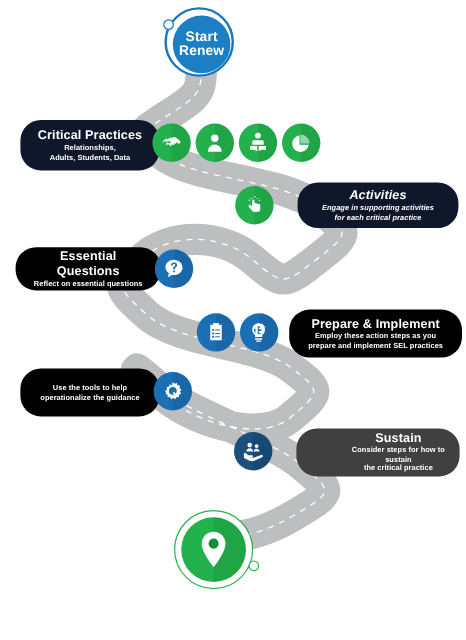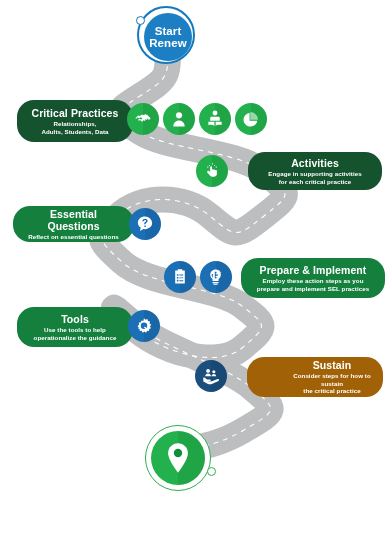--- a/index.html
+++ b/index.html
@@ -77,23 +77,23 @@
     box-sizing:border-box;padding:5px 12px;
   }
   .pill .t{
     color:#fff;font-weight:bold;font-size:10.5px;line-height:12px;letter-spacing:.1px;
   }
   .pill .s{
     color:#fff;font-weight:bold;font-size:6.2px;line-height:7.6px;margin-top:1px;letter-spacing:.05px;
   }
   .pill.left{text-align:center;}
   .pill.right{text-align:center;}
-  .pill.green{background:#14532d;}
-  .pill.blue{background:#15803d;}
-  .pill.navy{background:#a16207;padding-left:46px;}
+  .pill.green{background:#0f172a;}
+  .pill.blue{background:#000000;}
+  .pill.navy{background:#404040;padding-left:46px;}
 
   
   .footer{
     position:absolute;left:104px;top:500px;width:180px;z-index:5;
     text-align:center;
   }
   .footer .rule{height:1px;background:#d9dadb;width:100%;}
   .footer .ftxt{
     color:#7a7c80;font-weight:bold;font-size:10.5px;line-height:14px;
     padding:4px 0 5px 0;letter-spacing:.2px;
@@ -180,21 +180,21 @@
   </div>
 
   <div class="ic g" style="left:235px;top:103px;width:32px;height:32px;">
     <div class="half"></div>
     <svg width="19" height="19" viewBox="0 0 24 24" fill="#ffffff">
       <path d="M11.2 3.2v9.6h9.6c0-5.2-4.3-9.6-9.6-9.6z" opacity=".55"></path>
       <path d="M10.2 4.3C5.8 4.8 2.6 8.5 2.6 12.9c0 4.8 3.9 8.7 8.7 8.7 4.4 0 8-3.2 8.6-7.5H10.2z"></path>
     </svg>
   </div>
 
-  <div class="pill right green" style="left:248px;top:152px;width:134px;height:38px;">
+  <div class="pill right green" style="left:248px;top:152px;width:134px;height:38px;font-style:italic;">
     <div class="t">Activities</div>
     <div class="s">Engage in supporting activities</div>
     <div class="s" style="margin-top:0">for each critical practice</div>
   </div>
 
   <div class="ic g" style="left:196px;top:155px;width:32px;height:32px;">
     <div class="half"></div>
     <svg width="17" height="17" viewBox="0 0 24 24" fill="#ffffff">
       <path d="M8.4 3.2l.9.9-.9.9-.9-.9zM15.6 3.2l.9.9-.9.9-.9-.9zM12 1.2h1.2v1.6H12zM6.8 6.9H5.2V5.7h1.6zM18.8 6.9h-1.6V5.7h1.6z"></path>
       <path d="M11 5.4c-.9 0-1.6.7-1.6 1.6v6.4l-1.6-1.4c-.7-.6-1.7-.5-2.3.2-.5.6-.5 1.5.1 2.1l4.2 4.6c.6.7 1.5 1.1 2.4 1.1h3.1c2 0 3.6-1.6 3.6-3.6v-4.3c0-.8-.6-1.4-1.4-1.4-.4 0-.7.1-.9.4-.1-.7-.7-1.2-1.4-1.2-.4 0-.8.2-1 .5-.2-.5-.7-.9-1.3-.9-.3 0-.6.1-.8.3V7c0-.9-.7-1.6-1.6-1.6z"></path>
@@ -240,21 +240,20 @@
       <path d="M7.6 18.2h7.6v1.6H7.6zM8.8 20.6h5.2v1.3H8.8z"></path>
       <g fill="#1B6FB5">
         <path d="M6.6 8.4c.6-.3 1.3-.2 1.7.3.3.4.1 1-.3 1.3-.5.3-.4.9 0 1.2.5.3.5 1 0 1.3-1.1-.9-1.7-2.4-1.4-4.1z"></path>
         <path d="M11.8 5.4c.8 0 1.4.6 1.2 1.2-.2.6-1 .5-1.4 1-.3.4 0 1 .5 1.1.8.2 1.5-.4 2.1 0 .5.4.4 1.2-.2 1.5-.8.4-1.7.1-2.3.7-.4.4-.2 1.1.2 1.4.6.4 1.4.1 1.9.6-.9.8-2.1 1.1-3.3.9l-.1-8.3c.5-.1.9-.1 1.4-.1z"></path>
       </g>
       <path d="M15.6 2.6l1.1 2.3 2.3 1.1-2.3 1.1-1.1 2.3-1.1-2.3-2.3-1.1 2.3-1.1z" opacity=".85"></path>
     </svg>
   </div>
 
   <div class="pill left blue" style="left:17px;top:307px;width:116px;height:40px;">
-    <div class="t">Tools</div>
     <div class="s">Use the tools to help</div>
     <div class="s" style="margin-top:0">operationalize the guidance</div>
   </div>
 
   <div class="ic b" style="left:128px;top:310px;width:32px;height:32px;">
     <div class="half"></div>
     <svg width="19" height="19" viewBox="0 0 24 24" fill="#ffffff">
       <path d="M12 2.2l1.8 1.9 2.5-.8.7 2.5 2.6.4-.5 2.6 2.1 1.6-1.7 2 1.3 2.3-2.4 1.1.1 2.6-2.6-.3-1.2 2.3-2.2-1.3-2.2 1.3-1.2-2.3-2.6.3.1-2.6-2.4-1.1L5.5 14l-1.7-2 2.1-1.6-.5-2.6 2.6-.4.7-2.5 2.5.8z"></path>
       <circle cx="12" cy="11.6" r="4.1" fill="#1B6FB5"></circle>
       <path d="M13.2 12.6l3.3 3.3-1.2 1.2-3.3-3.3z" fill="#ffffff"></path>

